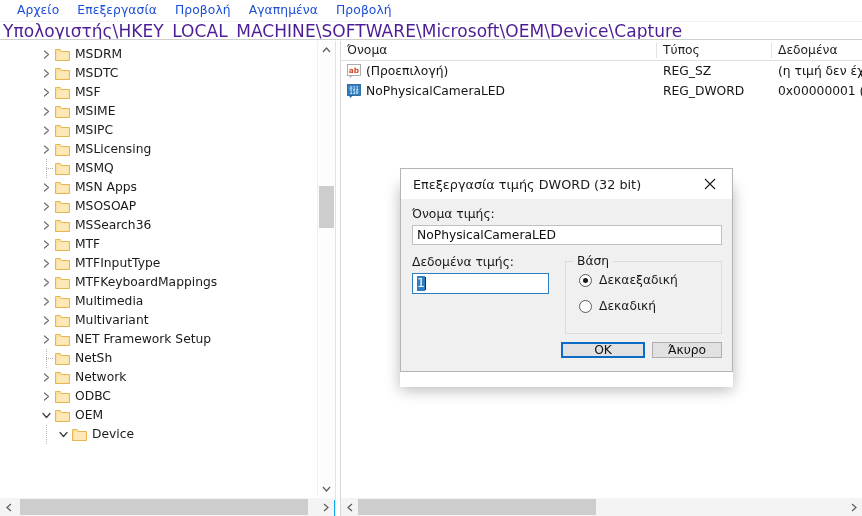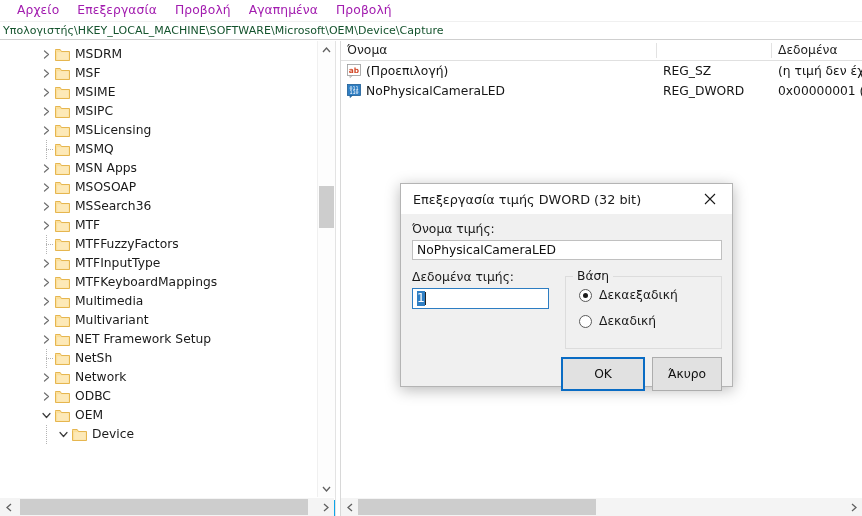--- a/index.html
+++ b/index.html
@@ -16,39 +16,39 @@
   .app{position:absolute;inset:0;background:#ffffff;}
 
   
   .menubar{
     position:absolute;left:0;top:0;width:862px;height:21px;
     background:#ffffff;
     display:flex;align-items:center;
     padding-left:8px;box-sizing:border-box;
   }
   .menuitem{
-    font-size:12.3px;color:#a21caf;
+    font-size:12.3px;color:#1d4ed8;
     padding:2px 9px 3px 9px;
     white-space:nowrap;cursor:default;
     letter-spacing:.1px;
   }
 
   
   .addressbar{
     position:absolute;left:0;top:21px;width:862px;height:19px;
     background:#ffffff;
     border-top:1px solid #f0f0f0;
     border-bottom:1px solid #cfcfcf;
     box-sizing:border-box;
     display:flex;align-items:center;
     padding-left:3px;
     overflow:hidden;
   }
   .addresstext{
-    font-size:11px;color:#14532d;white-space:nowrap;
+    font-size:17px;color:#4c1d95;white-space:nowrap;
     letter-spacing:.05px;
   }
 
   
   .panes{
     position:absolute;left:0;top:41px;width:862px;height:475px;
     background:#ffffff;
   }
   .pane-left{
     position:absolute;left:0;top:0;width:335px;height:475px;
@@ -152,21 +152,21 @@
   .lrow .ctype{position:absolute;top:0;white-space:nowrap;}
   .lrow .cdata{position:absolute;top:0;white-space:nowrap;}
   .vicon{width:14px;height:14px;margin-right:5px;flex:none;position:relative;}
 
   
   .dlgshadow{
     position:absolute;left:400px;top:183px;width:333px;height:204px;
     box-shadow:0 3px 14px rgba(0,0,0,.28);
   }
   .dlg{
-    position:absolute;left:400px;top:183px;width:333px;height:204px;
+    position:absolute;left:400px;top:168px;width:333px;height:204px;
     background:#f0f0f0;border:1px solid #b4b4b4;box-sizing:border-box;
   }
   .dlg-title{
     position:absolute;left:0;top:0;width:331px;height:30px;
     background:#ffffff;box-sizing:border-box;
     display:flex;align-items:center;
   }
   .dlg-title .t{font-size:12.8px;color:#1a1a1a;padding-left:12px;white-space:nowrap;}
   .dlg-close{
     position:absolute;right:0;top:0;width:44px;height:29px;
@@ -195,21 +195,21 @@
     width:13px;height:13px;border-radius:50%;
     border:1px solid #5a5a5a;background:#fff;box-sizing:border-box;
     margin-right:7px;flex:none;position:relative;
   }
   .rdot.on:after{
     content:"";position:absolute;left:3px;top:3px;width:5px;height:5px;
     border-radius:50%;background:#1b1b1b;
   }
   .rlabel{font-size:12.3px;color:#1a1a1a;white-space:nowrap;}
   .btn{
-    position:absolute;height:34px;background:#e1e1e1;
+    position:absolute;height:16px;background:#e1e1e1;
     border:1px solid #adadad;box-sizing:border-box;
     display:flex;align-items:center;justify-content:center;
     font-size:12.3px;color:#101010;cursor:default;
   }
   .btn.def{border:2px solid #0a6cc4;background:#e1e1e1;}
 </style>
 </head>
 <body>
 
 <div class="app">
@@ -245,20 +245,32 @@
           <div class="trow">
             <span class="chev">
               <svg width="9" height="9" viewBox="0 0 9 9">
                 <path d="M2.5 1 L6.5 4.5 L2.5 8" fill="none" stroke="#6f6f6f" stroke-width="1.2" stroke-linecap="round" stroke-linejoin="round"></path>
               </svg>
             </span>
             <span class="folder"><svg width="15" height="13" viewBox="0 0 15 13">
                 <path d="M0.5 2.5 L0.5 12.5 L14.5 12.5 L14.5 3.5 L6.5 3.5 L5.2 1.5 L0.5 1.5 Z" fill="#fbdf9b" stroke="#dfa72e" stroke-width="0.8"></path>
                 <path d="M2.2 4.2 L13.6 4.2 L13.6 11.8 L2.2 11.8 Z" fill="#fde9b8" stroke="none"></path>
               </svg></span>
+            <span class="tlabel">MSDTC</span>
+          </div>
+          <div class="trow">
+            <span class="chev">
+              <svg width="9" height="9" viewBox="0 0 9 9">
+                <path d="M2.5 1 L6.5 4.5 L2.5 8" fill="none" stroke="#6f6f6f" stroke-width="1.2" stroke-linecap="round" stroke-linejoin="round"></path>
+              </svg>
+            </span>
+            <span class="folder"><svg width="15" height="13" viewBox="0 0 15 13">
+                <path d="M0.5 2.5 L0.5 12.5 L14.5 12.5 L14.5 3.5 L6.5 3.5 L5.2 1.5 L0.5 1.5 Z" fill="#fbdf9b" stroke="#dfa72e" stroke-width="0.8"></path>
+                <path d="M2.2 4.2 L13.6 4.2 L13.6 11.8 L2.2 11.8 Z" fill="#fde9b8" stroke="none"></path>
+              </svg></span>
             <span class="tlabel">MSF</span>
           </div>
           <div class="trow">
             <span class="chev">
               <svg width="9" height="9" viewBox="0 0 9 9">
                 <path d="M2.5 1 L6.5 4.5 L2.5 8" fill="none" stroke="#6f6f6f" stroke-width="1.2" stroke-linecap="round" stroke-linejoin="round"></path>
               </svg>
             </span>
             <span class="folder"><svg width="15" height="13" viewBox="0 0 15 13">
                 <path d="M0.5 2.5 L0.5 12.5 L14.5 12.5 L14.5 3.5 L6.5 3.5 L5.2 1.5 L0.5 1.5 Z" fill="#fbdf9b" stroke="#dfa72e" stroke-width="0.8"></path>
@@ -341,31 +353,20 @@
             <span class="chev">
               <svg width="9" height="9" viewBox="0 0 9 9">
                 <path d="M2.5 1 L6.5 4.5 L2.5 8" fill="none" stroke="#6f6f6f" stroke-width="1.2" stroke-linecap="round" stroke-linejoin="round"></path>
               </svg>
             </span>
             <span class="folder"><svg width="15" height="13" viewBox="0 0 15 13">
                 <path d="M0.5 2.5 L0.5 12.5 L14.5 12.5 L14.5 3.5 L6.5 3.5 L5.2 1.5 L0.5 1.5 Z" fill="#fbdf9b" stroke="#dfa72e" stroke-width="0.8"></path>
                 <path d="M2.2 4.2 L13.6 4.2 L13.6 11.8 L2.2 11.8 Z" fill="#fde9b8" stroke="none"></path>
               </svg></span>
             <span class="tlabel">MTF</span>
-          </div>
-          <div class="trow">
-            <span class="guide">
-              <span class="vline"></span>
-              <span class="hline"></span>
-            </span>
-            <span class="folder"><svg width="15" height="13" viewBox="0 0 15 13">
-                <path d="M0.5 2.5 L0.5 12.5 L14.5 12.5 L14.5 3.5 L6.5 3.5 L5.2 1.5 L0.5 1.5 Z" fill="#fbdf9b" stroke="#dfa72e" stroke-width="0.8"></path>
-                <path d="M2.2 4.2 L13.6 4.2 L13.6 11.8 L2.2 11.8 Z" fill="#fde9b8" stroke="none"></path>
-              </svg></span>
-            <span class="tlabel">MTFFuzzyFactors</span>
           </div>
           <div class="trow">
             <span class="chev">
               <svg width="9" height="9" viewBox="0 0 9 9">
                 <path d="M2.5 1 L6.5 4.5 L2.5 8" fill="none" stroke="#6f6f6f" stroke-width="1.2" stroke-linecap="round" stroke-linejoin="round"></path>
               </svg>
             </span>
             <span class="folder"><svg width="15" height="13" viewBox="0 0 15 13">
                 <path d="M0.5 2.5 L0.5 12.5 L14.5 12.5 L14.5 3.5 L6.5 3.5 L5.2 1.5 L0.5 1.5 Z" fill="#fbdf9b" stroke="#dfa72e" stroke-width="0.8"></path>
                 <path d="M2.2 4.2 L13.6 4.2 L13.6 11.8 L2.2 11.8 Z" fill="#fde9b8" stroke="none"></path>
@@ -514,20 +515,21 @@
       </div>
     </div>
 
     <div class="splitter"></div>
 
     <div class="pane-right">
 
       <div class="lv-head">
         <div class="hcell" style="left:0;width:315px;">Όνομα</div>
         <div class="hsep" style="left:315px;"></div>
+        <div class="hcell" style="left:316px;width:114px;">Τύπος</div>
         <div class="hsep" style="left:430px;"></div>
         <div class="hcell" style="left:431px;width:90px;">Δεδομένα</div>
       </div>
 
       <div class="lv-body" id="lvbody">
           <div class="lrow">
             <span class="cname">
               <span class="vicon"><svg width="14" height="14" viewBox="0 0 14 14">
                   <rect x="0.5" y="0.5" width="13" height="11" fill="#ffffff" stroke="#9a9a9a" stroke-width="0.8"></rect>
                   <text x="7" y="8.6" font-family="DejaVu Sans, sans-serif" font-size="7.4" font-weight="bold" fill="#d24726" text-anchor="middle">ab</text>

